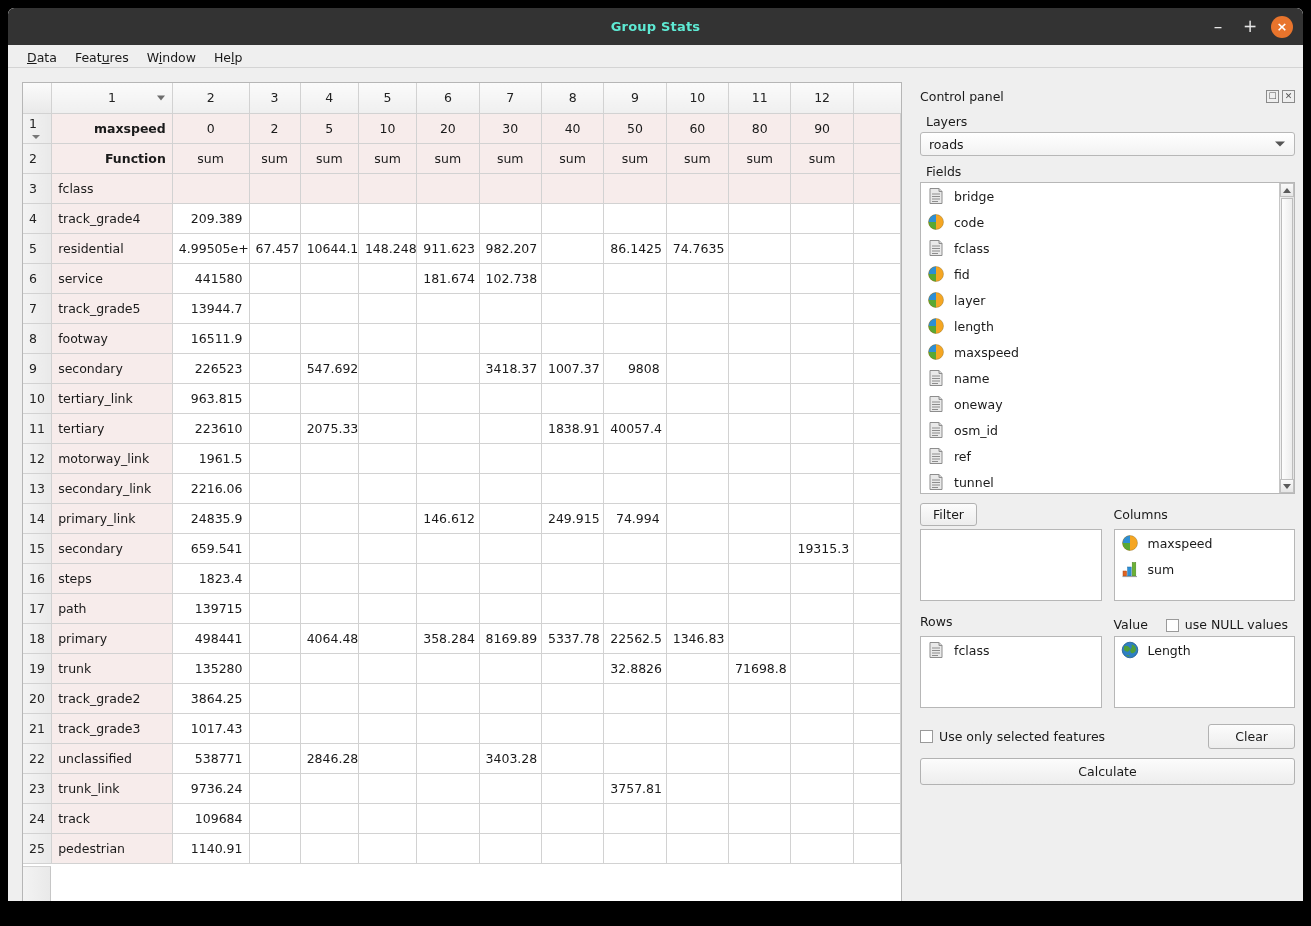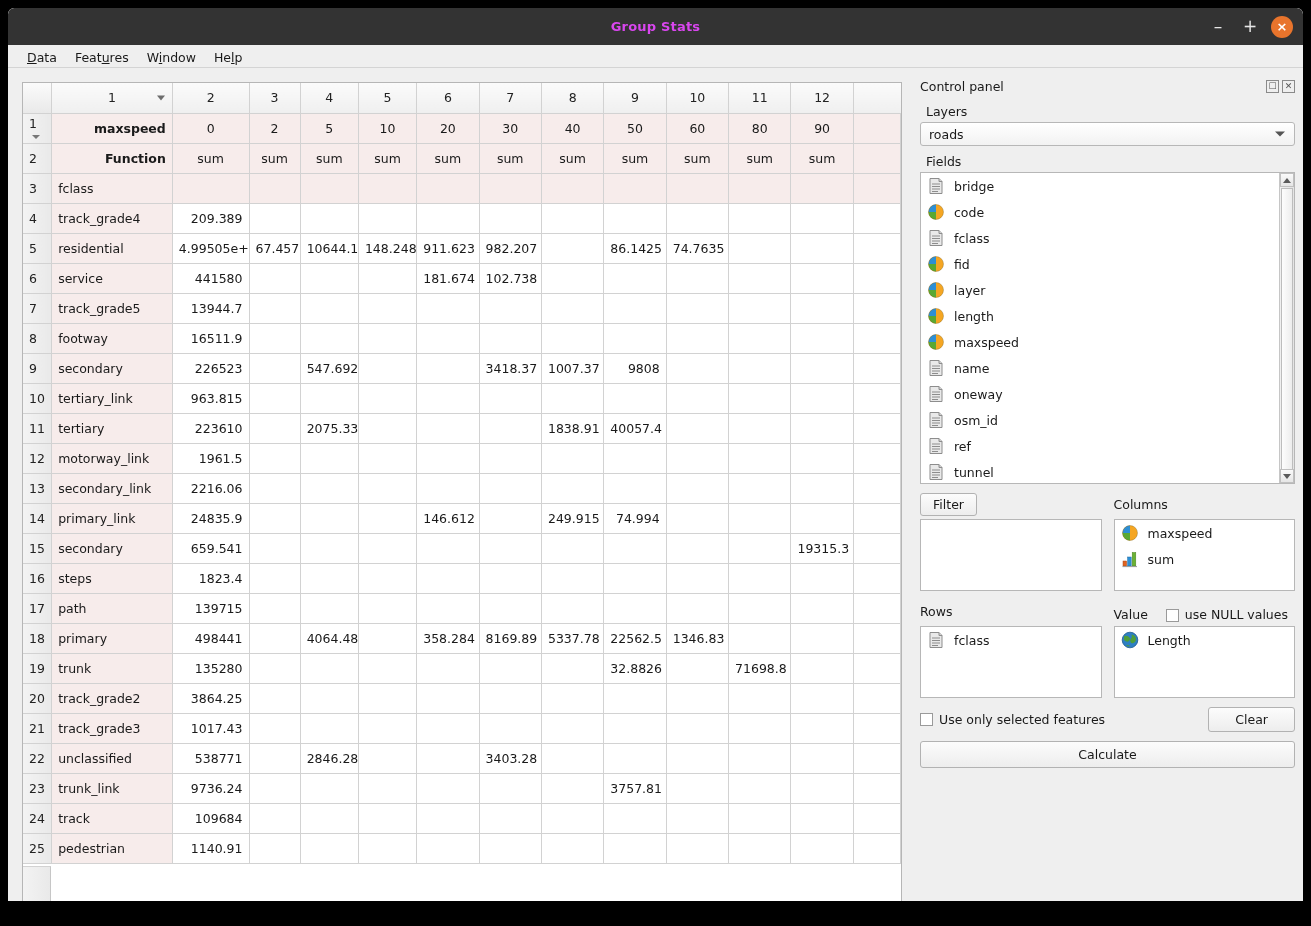--- a/index.html
+++ b/index.html
@@ -23,21 +23,21 @@
     overflow: hidden;
   }
   #titlebar {
     position: relative;
     height: 37px;
     background: #333333;
     border-radius: 6px 6px 0 0;
     display: flex; align-items: center; justify-content: center;
   }
   #title-text {
-    color: #d946ef;
+    color: #5eead4;
     font-weight: bold;
     font-size: 13px;
     letter-spacing: .2px;
   }
   .win-btns {
     position: absolute; right: 10px; top: 0; height: 37px;
     display: flex; align-items: center; gap: 10px;
   }
   .win-btn {
     width: 22px; height: 22px;
@@ -169,21 +169,21 @@
   
   #ctrl {
     position: absolute;
     left: 904px; top: 0px; right: 0; bottom: 0;
     background: #efefef;
     padding: 0 8px;
   }
   #ctrl-title-row {
     display: flex; align-items: center;
     height: 24px;
-    margin-top: 6px;
+    margin-top: 16px;
   }
   #ctrl-title { font-size: 12.5px; color: #1a1a1a; }
   .dock-btns { margin-left: auto; display: flex; gap: 3px; }
   .dock-btn {
     width: 13px; height: 13px;
     border: 1px solid #8a8a8a;
     color: #555; font-size: 9px; line-height: 11px;
     text-align: center; cursor: default;
     background: #efefef;
   }
@@ -268,21 +268,21 @@
   .hdrline .sec-label { margin:0; }
   .chk {
     width: 13px; height: 13px;
     border: 1px solid #9a9a9a;
     background: #ffffff;
     display: inline-block;
     margin-right: 6px;
     vertical-align: -2px;
   }
   .row-flex { display:flex; align-items:flex-end; }
-  #bottom-check { display:flex; align-items:center; margin-top: 9px; }
+  #bottom-check { display:flex; align-items:center; margin-top: 16px; }
   #clear-btn { margin-left:auto; padding: 4px 26px; }
   #calc-btn { display:block; width:100%; text-align:center; margin-top: 9px; padding: 5px 0; }
   .small-list { height: 72px; }
   .small-list2 { height: 72px; }
 </style>
 </head>
 <body>
 
 <div id="window">
 

